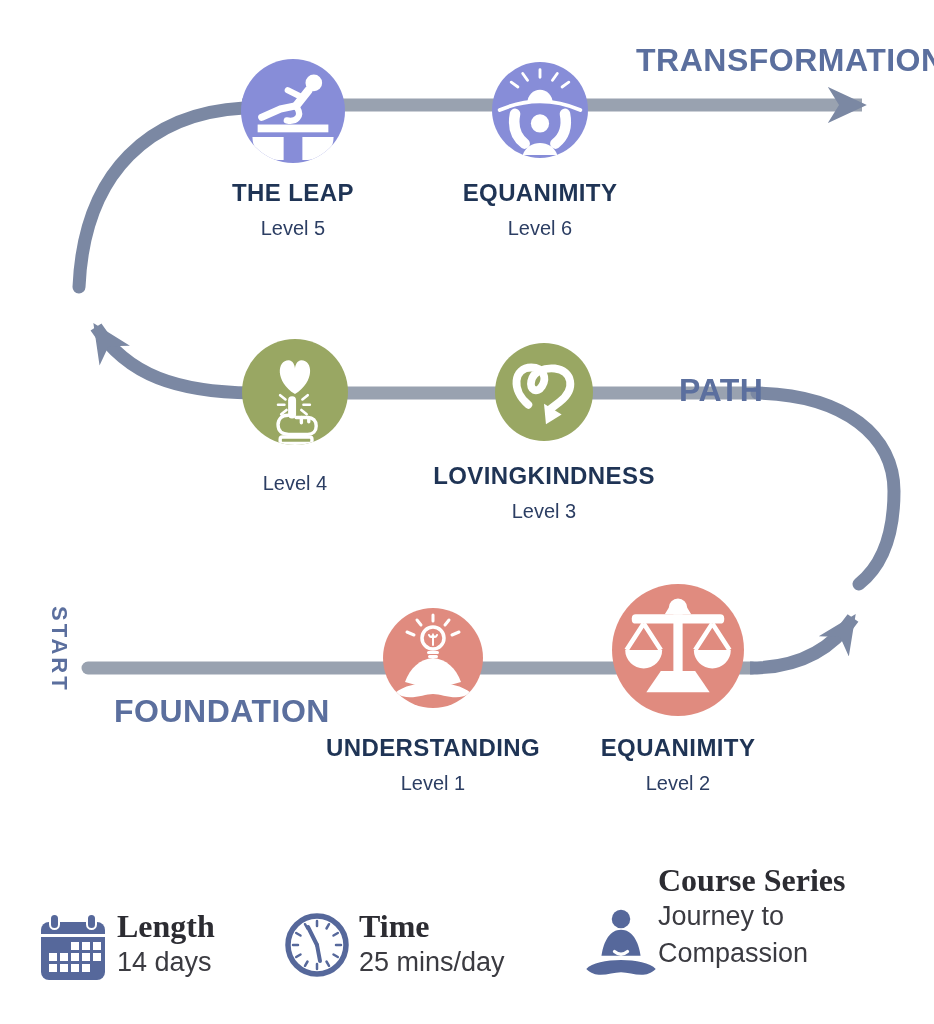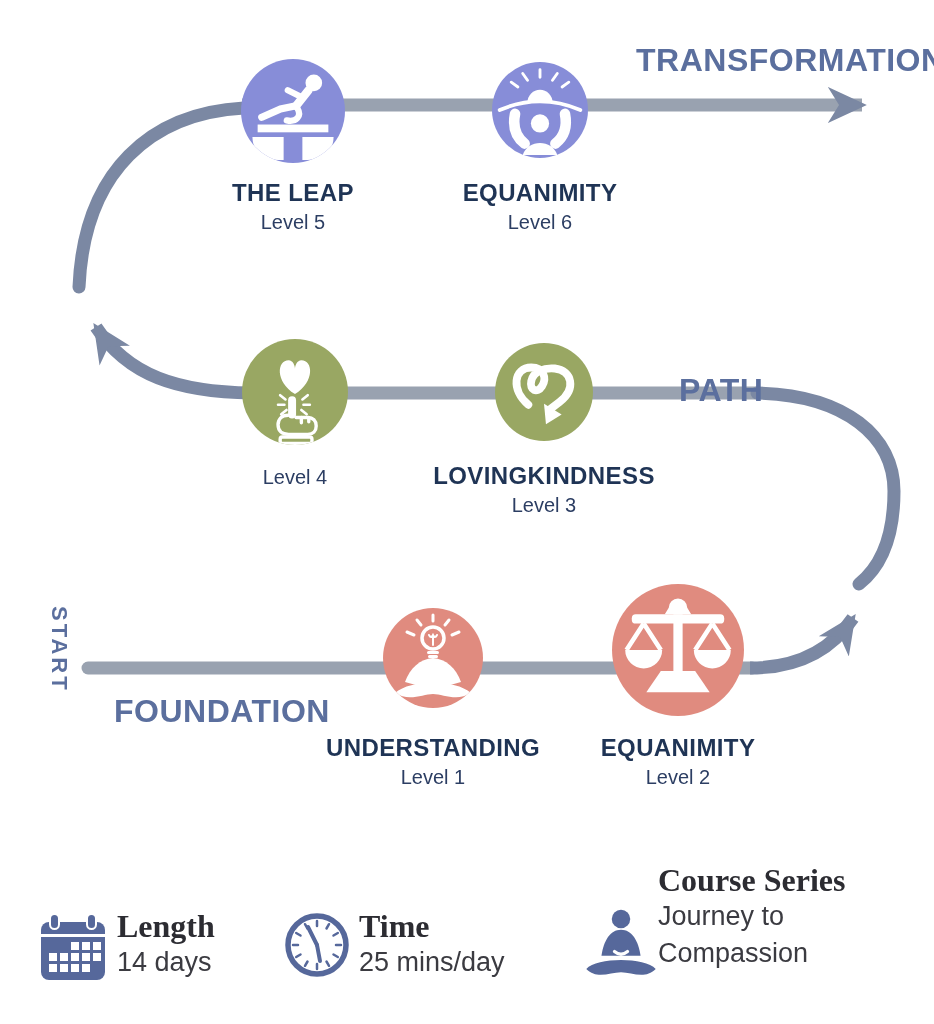--- a/index.html
+++ b/index.html
@@ -11,21 +11,21 @@
   .bubble{
     position:absolute;border-radius:50%;overflow:hidden;
     display:flex;align-items:center;justify-content:center;
   }
   .bubble svg{width:100%;height:100%;display:block;}
   .tint-purple{background:var(--c-purple);}
   .tint-green{background:var(--c-green);}
   .tint-coral{background:var(--c-coral);}
   .stage-label{position:absolute;width:280px;text-align:center;}
   .stage-name{font-size:24px;font-weight:700;color:var(--c-navy);letter-spacing:.4px;line-height:28px;}
-  .stage-level{font-size:20px;color:var(--c-level);line-height:26px;margin-top:2px;}
+  .stage-level{font-size:20px;color:var(--c-level);line-height:26px;margin-top:8px;}
   .sec-label{position:absolute;font-weight:700;font-size:32px;color:var(--c-label);letter-spacing:.5px;}
   #lbl-transformation{left:636px;top:42px;}
   #lbl-path{left:679px;top:344px;margin-top:28px;}
   #lbl-foundation{left:114px;top:693px;}
   #lbl-start{left:46px;top:606px;writing-mode:vertical-rl;font-size:22px;letter-spacing:3px;}
   
   #st-leap {left:241px;top:59px;width:104px;height:104px;}
   #st-comp {left:492px;top:62px;width:96px;height:96px;}
   #st-awak {left:242px;top:339px;width:106px;height:106px;}
   #st-love {left:495px;top:343px;width:98px;height:98px;}

